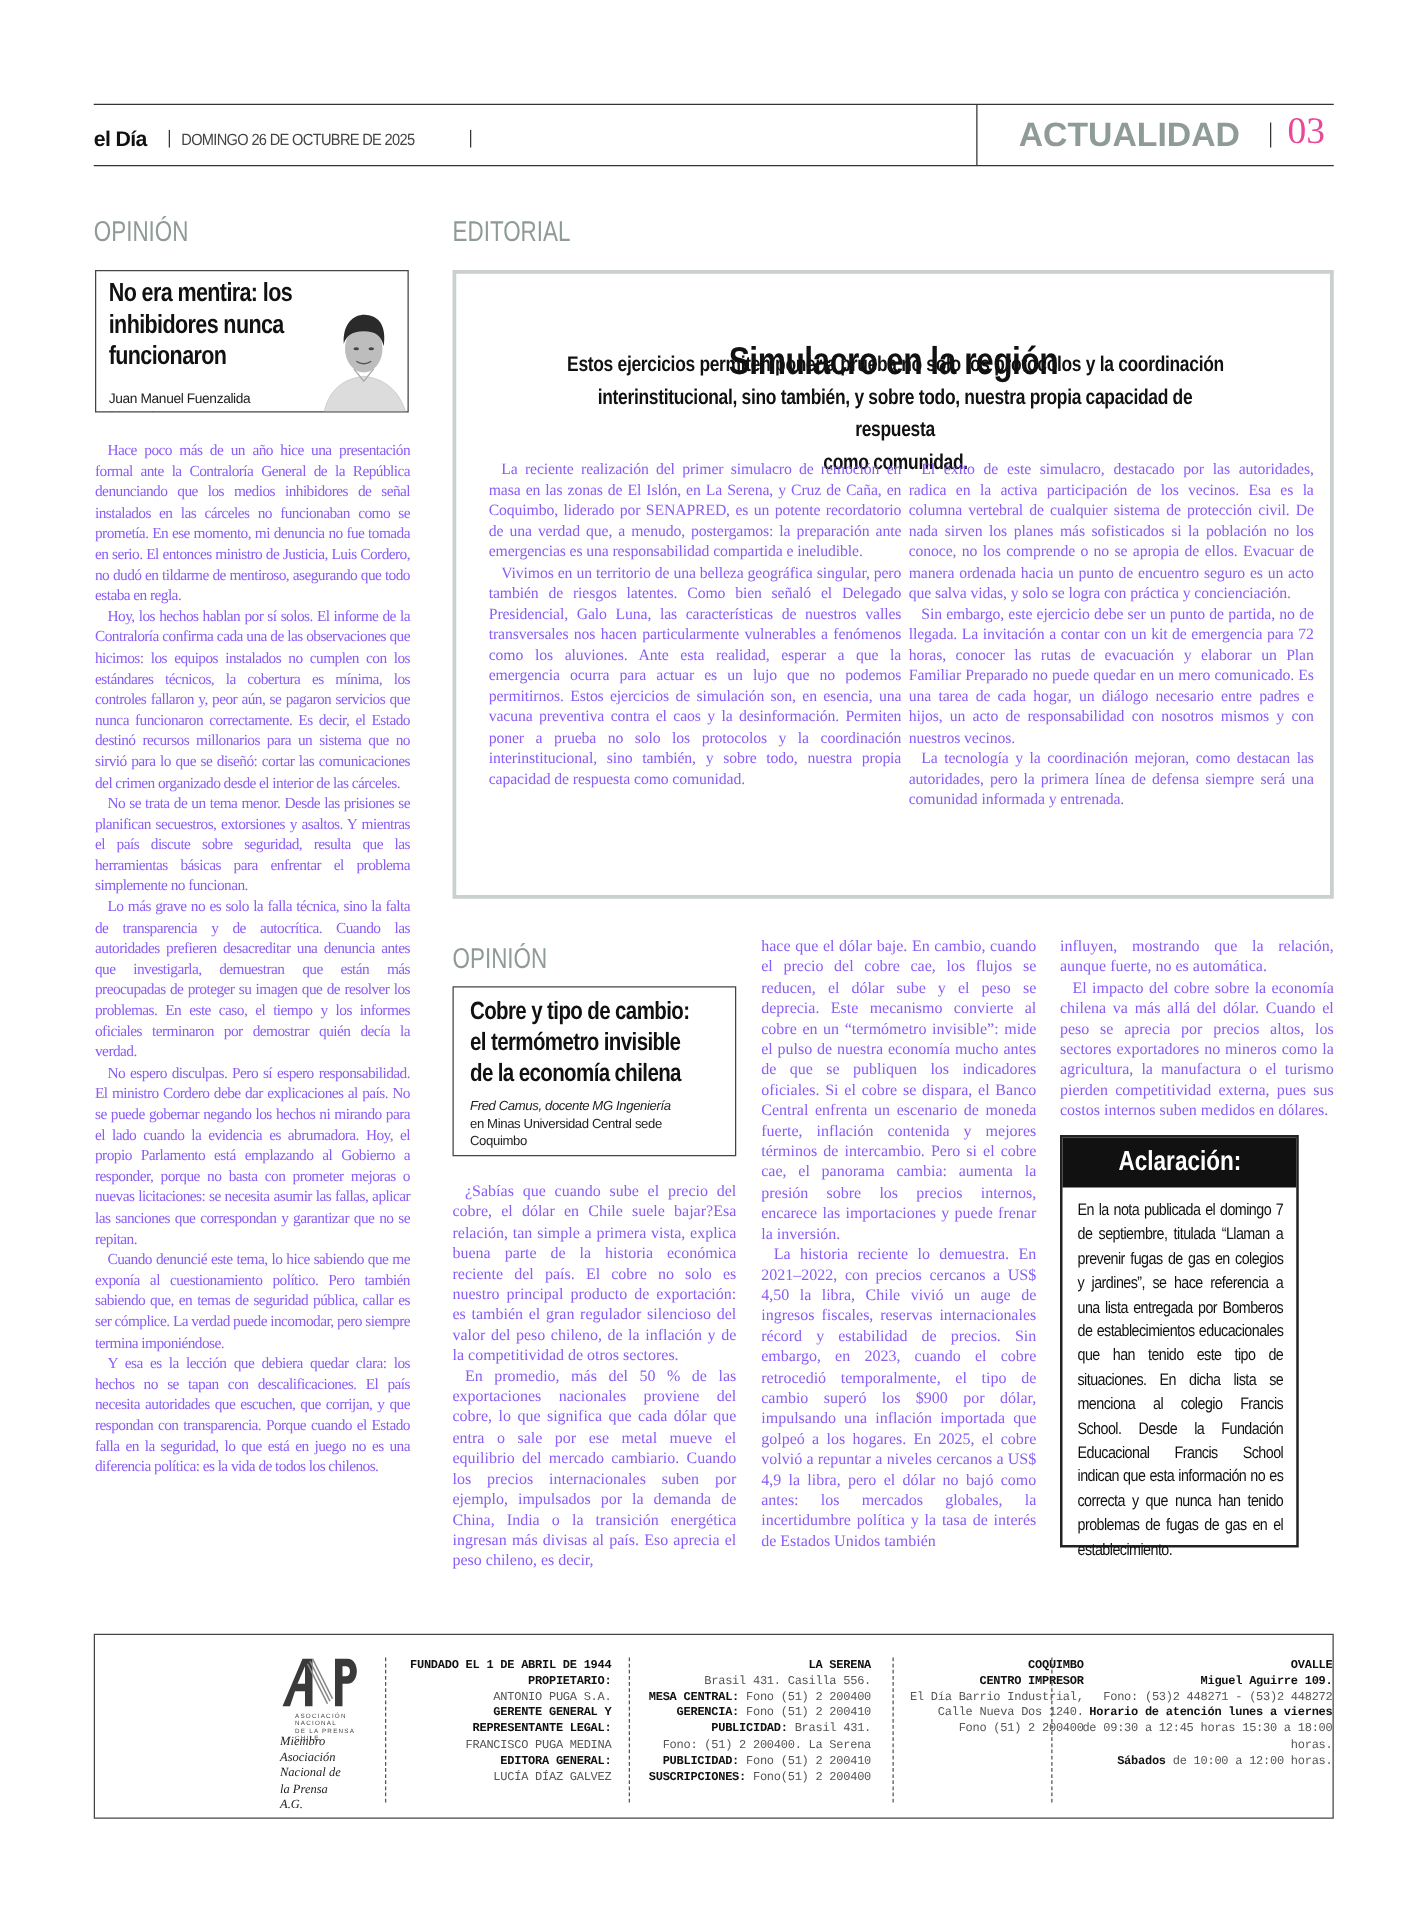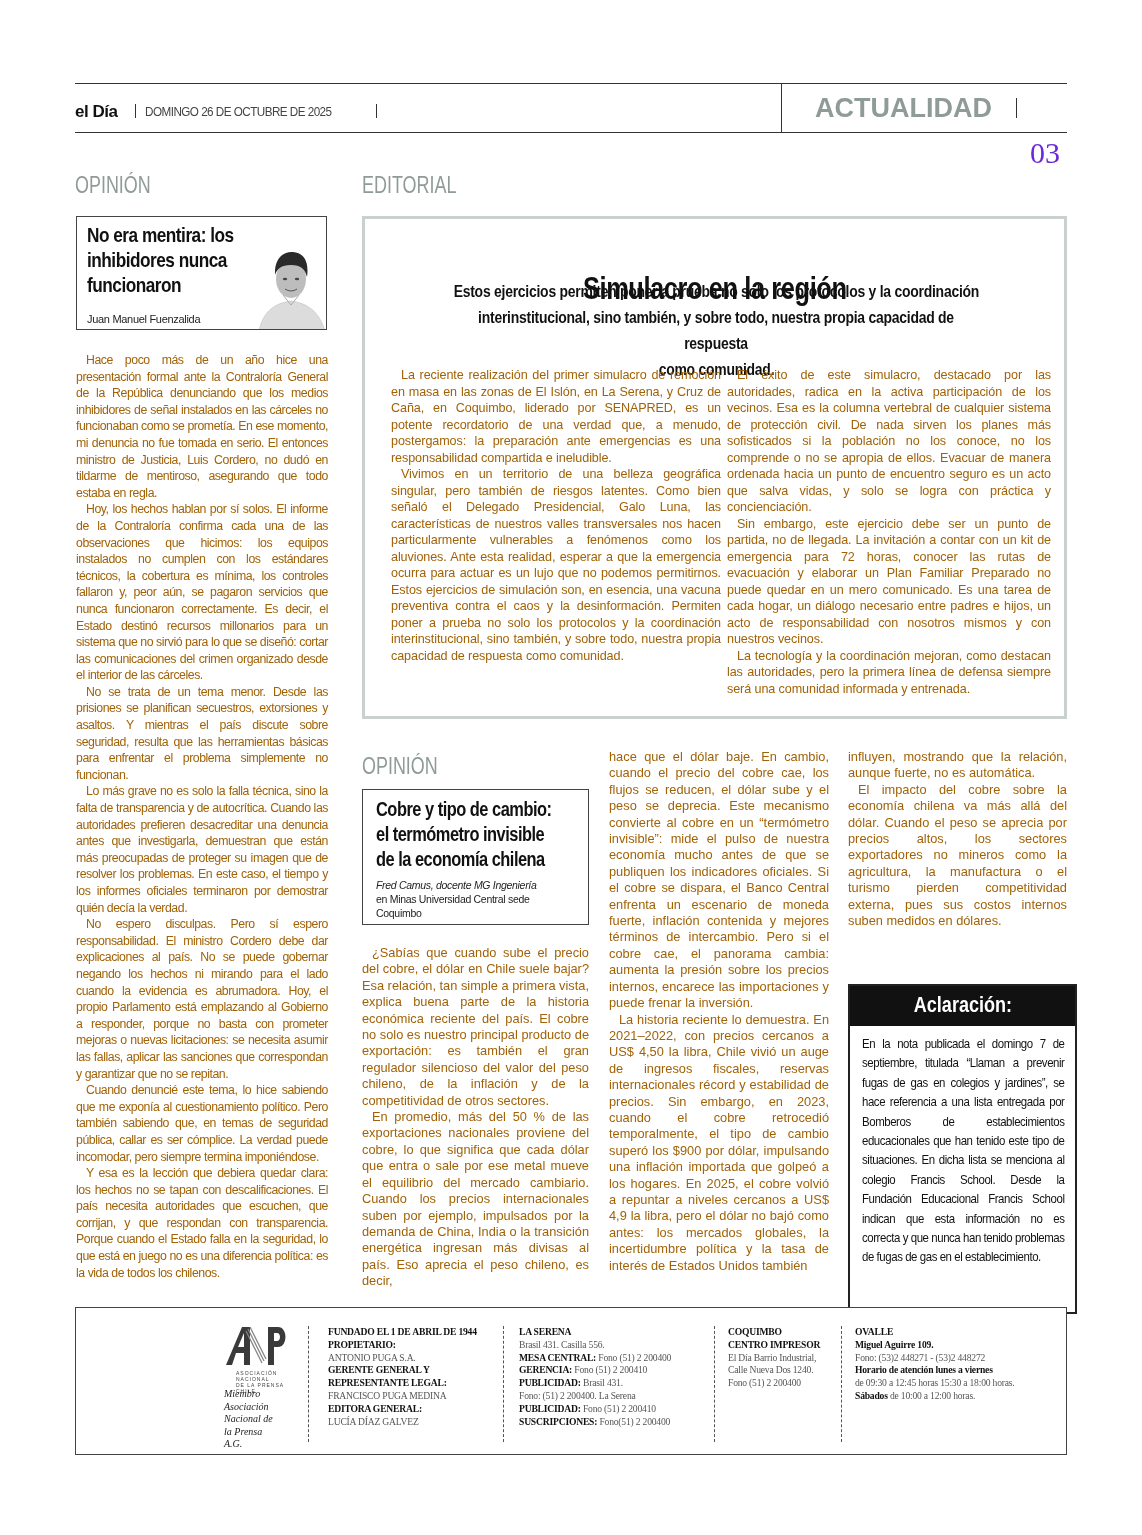--- a/index.html
+++ b/index.html
@@ -7,60 +7,60 @@
   body { position: relative; font-family: "Liberation Sans", sans-serif; color: #111; overflow: hidden; }
 
   
   .header-top-rule { position: absolute; left: 75px; top: 83px; width: 992px; height: 1px; background: #333; }
   .header-bottom-rule { position: absolute; left: 75px; top: 132px; width: 992px; height: 1px; background: #333; }
   .header-vrule { position: absolute; left: 781px; top: 84px; width: 1px; height: 48px; background: #333; }
   .brand { position: absolute; left: 75px; top: 102px; font: bold 17px "Liberation Sans", sans-serif; letter-spacing: -0.5px; color: #111; }
   .sep { position: absolute; top: 104px; width: 1px; height: 14px; background: #333; }
   .date { position: absolute; left: 145px; top: 104px; font: 13px "Liberation Sans", sans-serif; color: #444; letter-spacing: -0.6px; transform: scaleX(0.9); transform-origin: left; }
   .section-title { position: absolute; left: 815px; top: 93px; font: bold 27px "Liberation Sans", sans-serif; color: #8f9b97; letter-spacing: 0px; }
-  .page-num { position: absolute; left: 1030px; top: 88px; font: 30px "Liberation Serif", serif; color: #6d28d9; margin-top: 48px; }
+  .page-num { position: absolute; left: 1030px; top: 88px; font: 30px "Liberation Serif", serif; color: #ec4899; }
 
   
   .kicker { position: absolute; font: 23px "Liberation Sans Narrow", "Liberation Sans", sans-serif; color: #8f9b97; transform: scaleX(0.78); transform-origin: left; letter-spacing: 0px; }
 
   
   .op-box { position: absolute; border: 1px solid #444; background: #fff; overflow: hidden; }
   .op-title { font: bold 21px "Liberation Sans", sans-serif; line-height: 25px; color: #111; letter-spacing: -0.6px; transform: scaleX(0.82); transform-origin: left; white-space: nowrap; }
   .op-author { font: 11px "Liberation Sans", sans-serif; line-height: 15px; color: #222; letter-spacing: -0.3px; }
 
   .photo { position: absolute; }
 
   
-  .col { position: absolute; font-family: Liberation Sans, sans-serif; color: #a16207; text-align: justify; hyphens: auto; }
+  .col { position: absolute; font-family: Liberation Serif, serif; color: #8b5cf6; text-align: justify; hyphens: auto; }
   .col p { text-indent: 10px; }
   .narrow-col { font-size: 12.3px; line-height: 16.6px; letter-spacing: -0.45px; }
   .ed-col { font-size: 12.6px; line-height: 16.5px; letter-spacing: -0.1px; }
 
   
   .ed-box { position: absolute; left: 362px; top: 216px; width: 705px; height: 503px; border: 3px solid #c9d0ce; background: #fff; }
   .ed-title { position: absolute; left: 0; width: 100%; top: 8px; text-align: center; font: bold 31px "Liberation Sans", sans-serif; color: #111; letter-spacing: -0.5px; margin-top: 44px; }
   .ed-title span, .ed-sub span { display: inline-block; transform: scaleX(0.82); }
   .ed-sub { position: absolute; left: 20px; width: 662px; top: 60px; text-align: center; font: bold 17px "Liberation Sans", sans-serif; line-height: 26px; color: #111; letter-spacing: -0.3px; }
 
   
-  .acl-box { position: absolute; left: 848px; top: 984px; width: 229px; height: 330px; border: 2px solid #222; background: #fff; }
+  .acl-box { position: absolute; left: 848px; top: 908px; width: 191px; height: 330px; border: 2px solid #222; background: #fff; }
   .acl-head { height: 40px; background: #111; color: #fff; text-align: center; font: bold 22px "Liberation Sans", sans-serif; line-height: 38px; }
   .acl-head span { display: inline-block; transform: scaleX(0.82); }
   .acl-body { padding: 8px 10px 0 12px; font: 13.3px "Liberation Sans", sans-serif; line-height: 19.4px; color: #111; text-align: justify; letter-spacing: -0.5px; }
   .acl-body span { display: block; transform: scaleX(0.86); transform-origin: left; width: 116%; }
 
   
   .footer { position: absolute; left: 75px; top: 1307px; width: 992px; height: 148px; border: 1px solid #444; background: #fff; }
   .logo-box { position: absolute; left: 17px; top: 17px; width: 112px; height: 116px; background: #3f72dc; }
   .logo-text { position: absolute; left: 2px; top: 38px; font: bold 40px "Liberation Sans", sans-serif; color: #e5ecf9; letter-spacing: -2px; }
   .anp-logo { position: absolute; left: 148px; top: 17px; width: 64px; height: 42px; }
   .anp-caption { position: absolute; left: 160px; top: 62px; font: 5px "Liberation Sans", sans-serif; color: #444; line-height: 6px; letter-spacing: 1px; }
   .member { position: absolute; left: 148px; top: 80px; font: italic 10px "Liberation Serif", serif; line-height: 12.5px; color: #222; }
   .dash-v { position: absolute; top: 18px; height: 116px; width: 0; border-left: 1px dashed #555; }
-  .f-col { position: absolute; top: 18px; font-family: Liberation Serif, serif; font-size: 9.6px; line-height: 12.8px; color: #555; letter-spacing: -0.2px; }
+  .f-col { position: absolute; top: 18px; font-family: Liberation Mono, monospace; font-size: 9.6px; line-height: 12.8px; color: #555; letter-spacing: -0.2px; text-align: right; }
   .f-col b, .f-col .bold { color: #111; font-weight: bold; }
 </style>
 </head>
 <body>
 
 <div class="header-top-rule"></div>
 <div class="brand">el Día</div>
 <div class="sep" style="left:135px"></div>
 <div class="date">DOMINGO 26 DE OCTUBRE DE 2025</div>
 <div class="sep" style="left:376px"></div>

